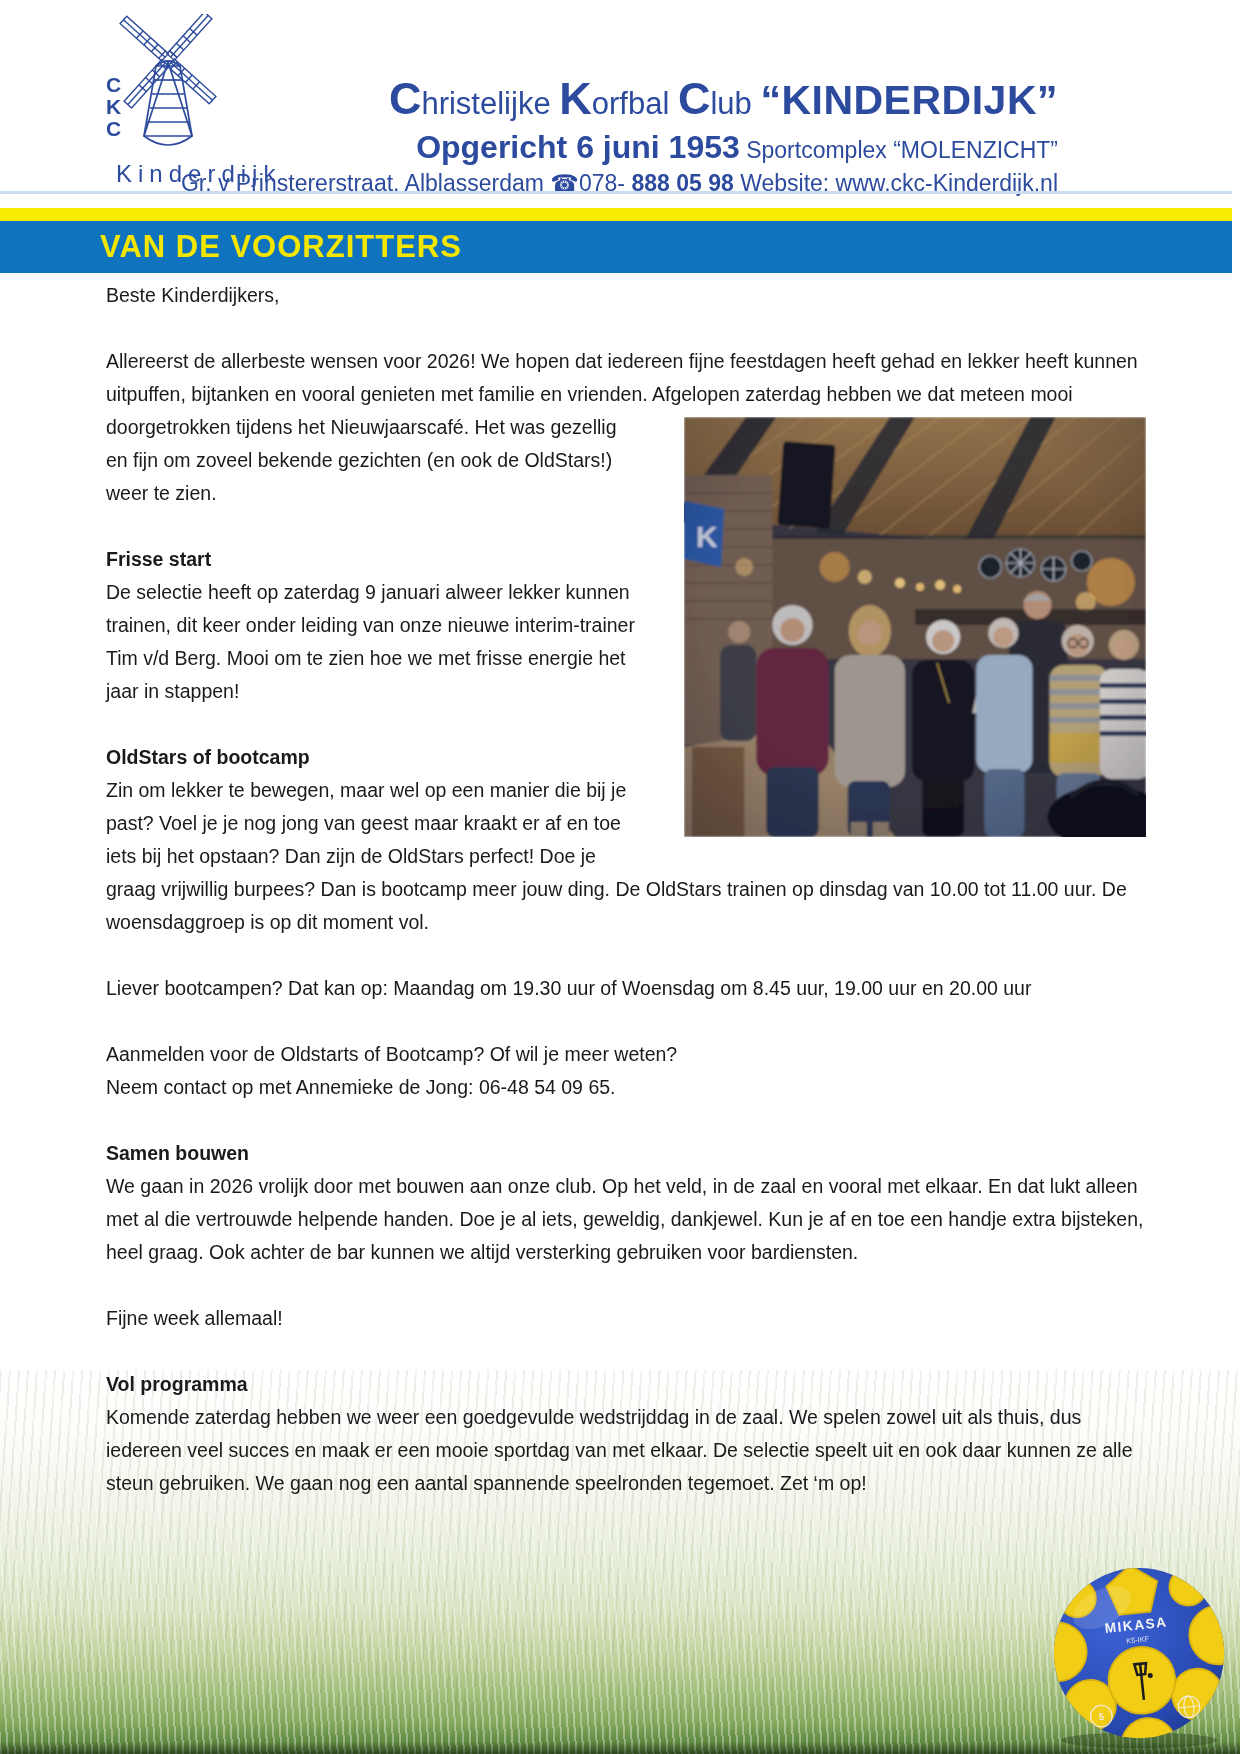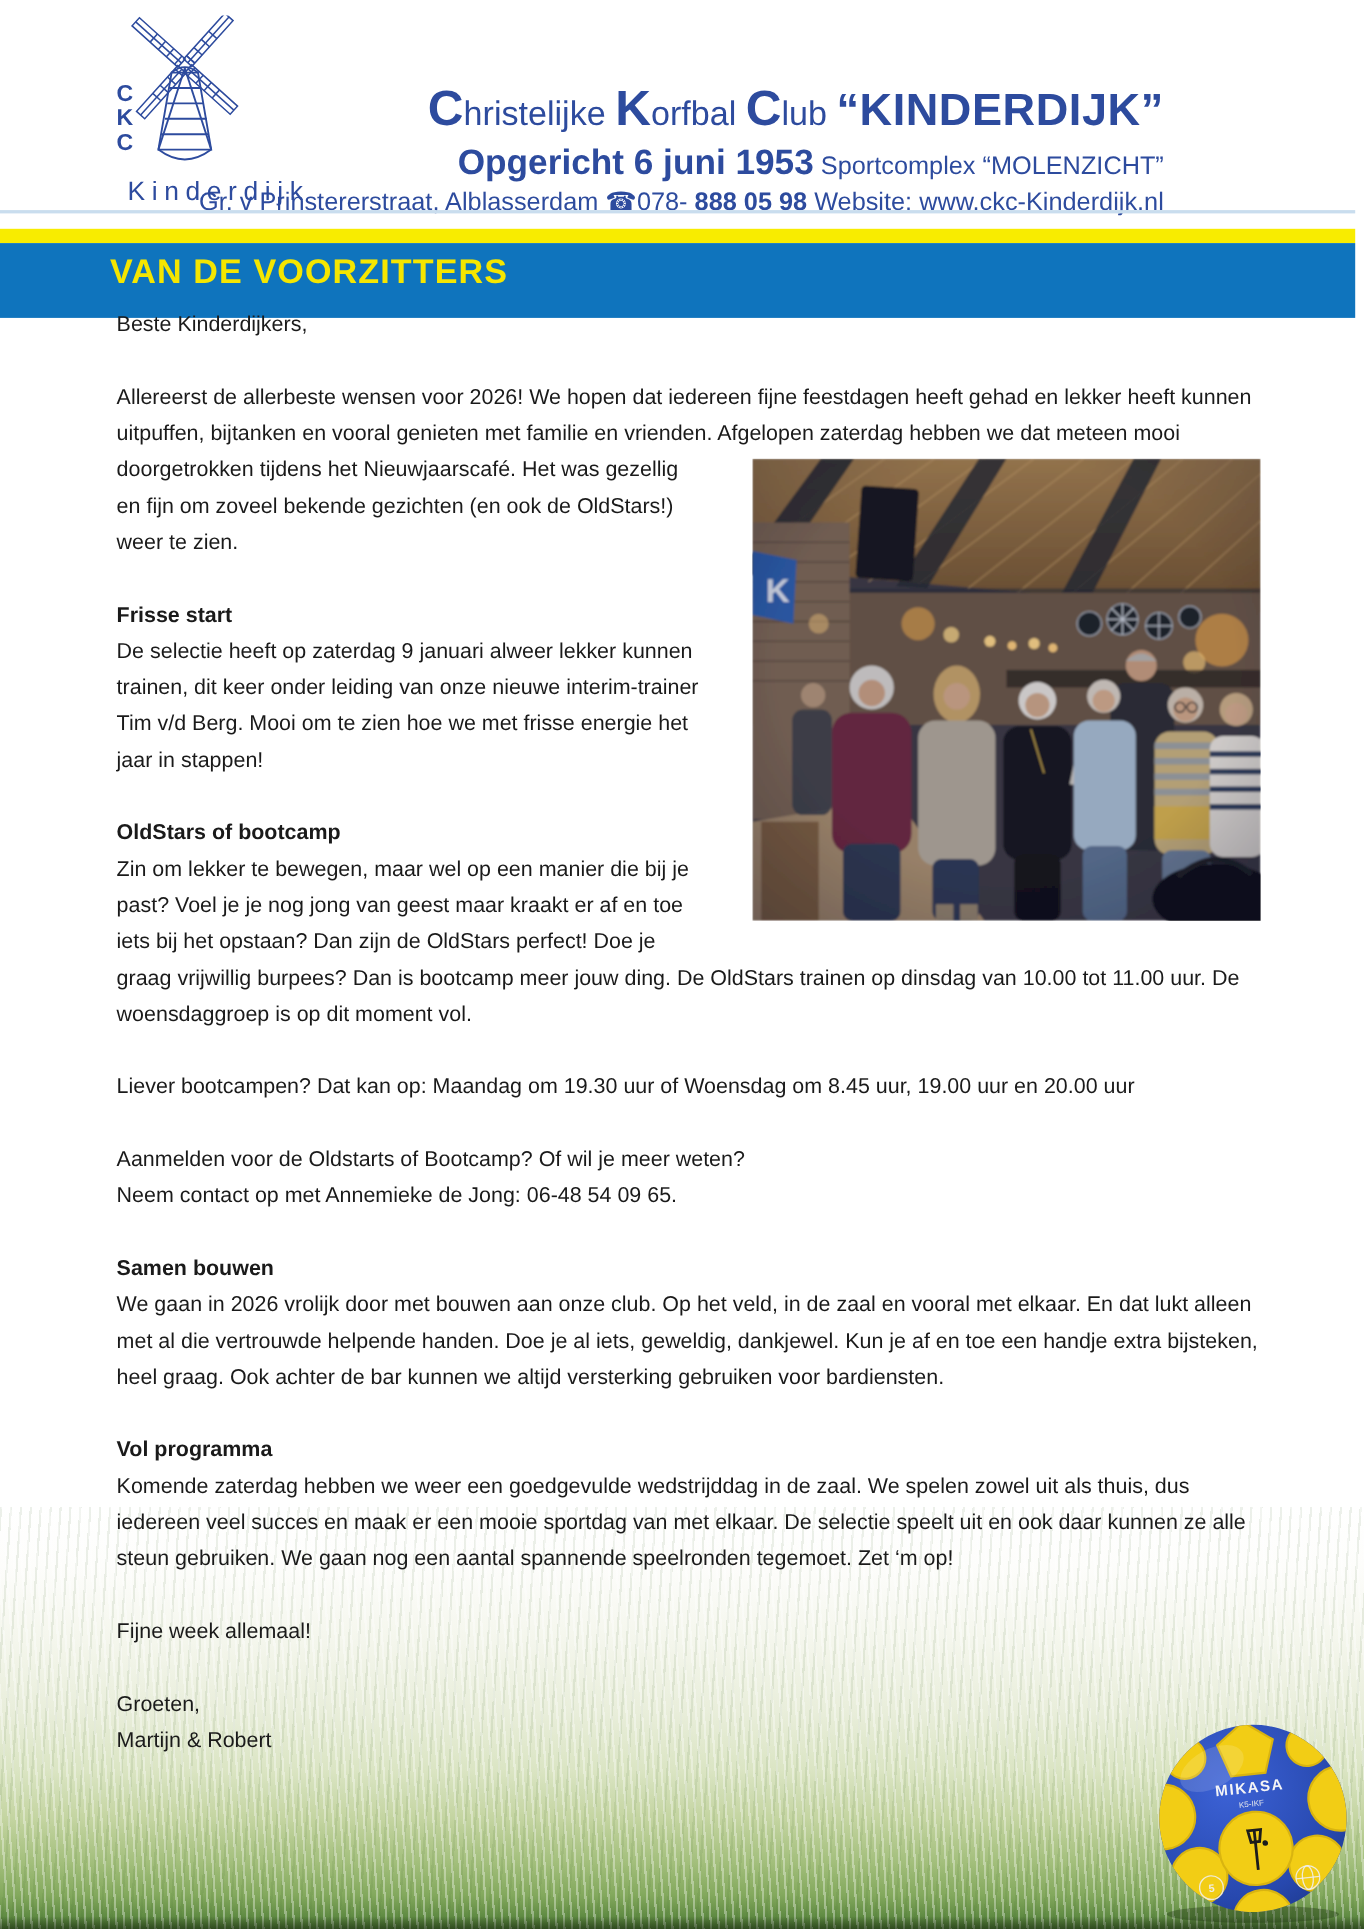--- a/index.html
+++ b/index.html
@@ -12,21 +12,21 @@
   .header-text{position:absolute;top:72px;right:182px;text-align:right;color:#2d4b9e;line-height:1.22;}
   .club-line{white-space:nowrap;}
   .club-line .ini{font-size:45px;font-weight:bold;}
   .club-line .w{font-size:31px;}
   .club-line .quoted{font-size:41px;font-weight:800;letter-spacing:0.5px;}
   .founded-line{font-size:23px;margin-top:1px;}
   .founded-line strong{font-size:32px;}
   .address-line{font-size:23px;margin-top:2px;}
   .rule-lightblue{position:absolute;top:191px;left:0;width:1232px;height:3px;background:#c9ddee;}
   .band-yellow{position:absolute;top:208px;left:0;width:1232px;height:13px;background:#f8ec00;}
-  .band-blue{position:absolute;top:221px;left:0;width:1232px;height:68px;background:#0f74bd;}
+  .band-blue{position:absolute;top:221px;left:0;width:1232px;height:52px;background:#0f74bd;}
   .band-blue h1{margin:0;padding-left:100px;line-height:52px;font-size:31px;font-weight:800;
                 letter-spacing:1px;color:#f5e600;}
 
   
   .article{position:absolute;top:279px;left:106px;width:1040px;z-index:3;
            font-size:19.5px;line-height:33px;}
   .article p{margin:0 0 33px 0;}
   .article strong{font-weight:bold;}
   .photo-float{float:right;width:462px;height:420px;margin:6px 0 12px 42px;display:block;}
   .photo-float svg{display:block;width:100%;height:100%;}
@@ -294,31 +294,27 @@
     <p>
       <span>Aanmelden voor de Oldstarts of Bootcamp? Of wil je meer weten?</span><br>
       <span>Neem contact op met Annemieke de Jong: 06-48 54 09 65.</span>
     </p>
 
     <p>
       <strong>Samen bouwen</strong><br>
       <span>We gaan in 2026 vrolijk door met bouwen aan onze club. Op het veld, in de zaal en vooral met elkaar. En dat lukt alleen met al die vertrouwde helpende handen. Doe je al iets, geweldig, dankjewel. Kun je af en toe een handje extra bijsteken, heel graag. Ook achter de bar kunnen we altijd versterking gebruiken voor bardiensten.</span>
     </p>
 
+    <p>Fijne week allemaal!</p>
+
     <p>
       <strong>Vol programma</strong><br>
       <span>Komende zaterdag hebben we weer een goedgevulde wedstrijddag in de zaal. We spelen zowel uit als thuis, dus iedereen veel succes en maak er een mooie sportdag van met elkaar. De selectie speelt uit en ook daar kunnen ze alle steun gebruiken. We gaan nog een aantal spannende speelronden tegemoet. Zet ‘m op!</span>
     </p>
 
-    <p>Fijne week allemaal!</p>
-
-    <p>
-      <span>Groeten,</span><br>
-      <span>Martijn &amp; Robert</span>
-    </p>
   </main>
 
   <div class="grass"></div>
 
   <div class="ball">
     <svg viewBox="0 0 190 190">
       <defs>
         <radialGradient id="ballGrad" cx="0.38" cy="0.32" r="0.85">
           <stop offset="0" stop-color="#3c62d6"></stop>
             <stop offset="0.7" stop-color="#2748ae"></stop>

